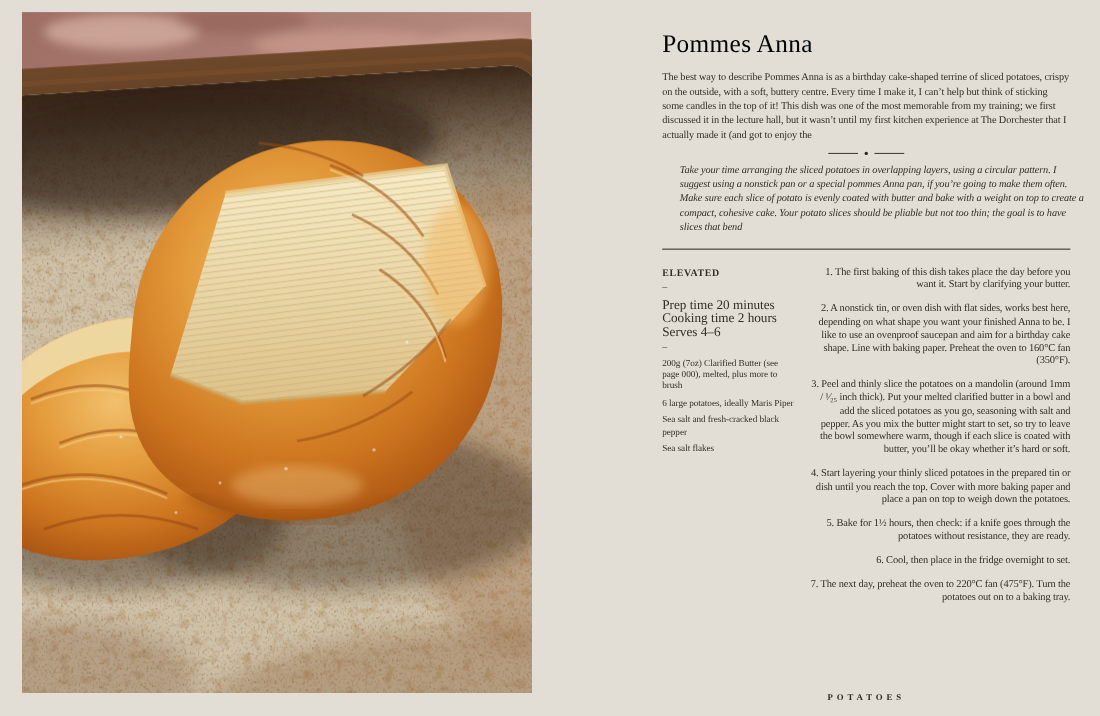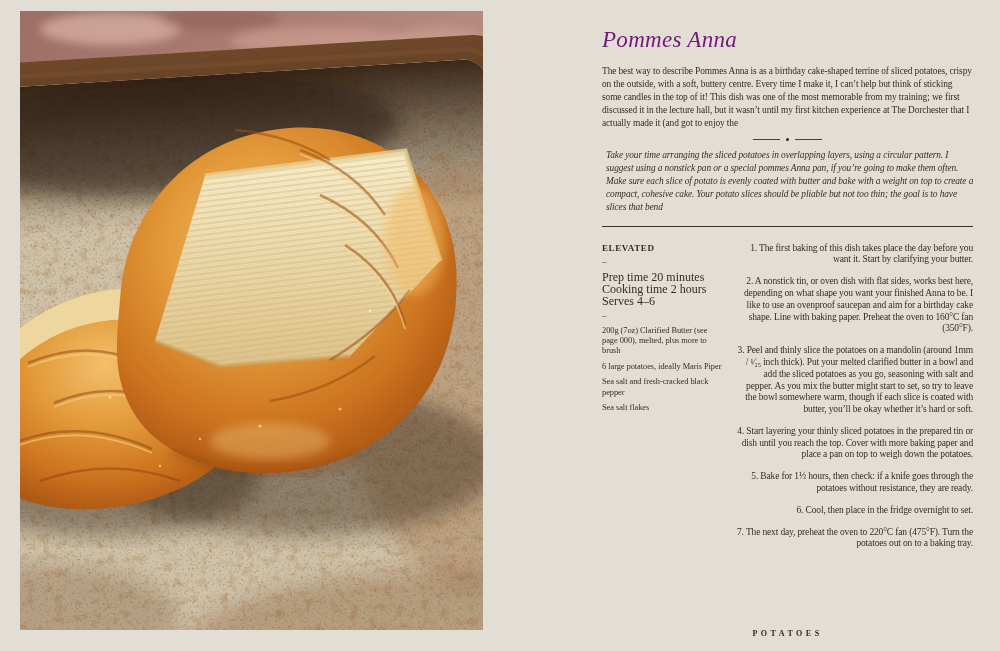--- a/index.html
+++ b/index.html
@@ -8,31 +8,31 @@
     background:#e2ded5;
     font-family:"Liberation Serif","DejaVu Serif",serif;
     color:#332d25;
   }
   
   .photo-fig{position:absolute;left:20px;top:11px;width:463px;height:619px;margin:0;}
   .photo-fig svg{display:block;width:463px;height:619px;}
   
   .text-page{position:absolute;left:602px;top:0;width:371px;height:651px;}
   .title{
-    margin:27px 0 0;font-size:23px;font-weight:400;letter-spacing:.3px;color:#701a75;font-style:italic;
+    margin:27px 0 0;font-size:23px;font-weight:400;letter-spacing:.3px;color:#000000;
   }
   .intro{
     margin:12px 0 0;font-size:9.4px;line-height:12.9px;letter-spacing:-.1px;
     width:371px;
   }
   .ornament{margin:8px auto 0;width:90px;display:flex;align-items:center;justify-content:center;gap:6px;}
   .orn-line{width:27px;height:1px;background:#45403a;}
   .orn-dot{width:3px;height:3px;border-radius:50%;background:#2a251e;}
   .tip{
-    margin:8px 4px 0;font-style:italic;font-size:9.4px;line-height:13px;letter-spacing:-.1px;width:371px;
+    margin:8px 16px 0;font-style:italic;font-size:9.4px;line-height:13px;letter-spacing:-.1px;width:371px;
   }
   .rule{border:none;border-top:1.2px solid #3a342c;margin:12px 0 0;width:371px;}
   .columns{display:flex;margin-top:16px;}
   .meta{width:121px;flex:none;}
   .meta-tag{font-weight:bold;font-size:9px;letter-spacing:.6px;}
   .meta-sep{font-size:9px;line-height:12px;margin-top:2px;}
   .meta-bold{font-weight:normal;font-size:12px;line-height:12px;}
   .meta-bold.first{margin-top:4px;}
   .ingredients{margin-top:2px;}
   .ingredients p{font-size:8.4px;line-height:10.4px;letter-spacing:-.05px;margin:5px 0 0;}

